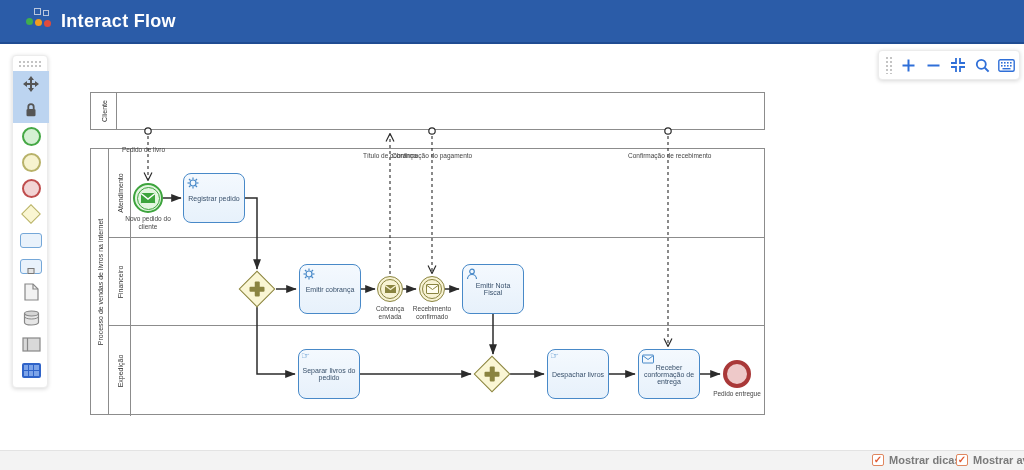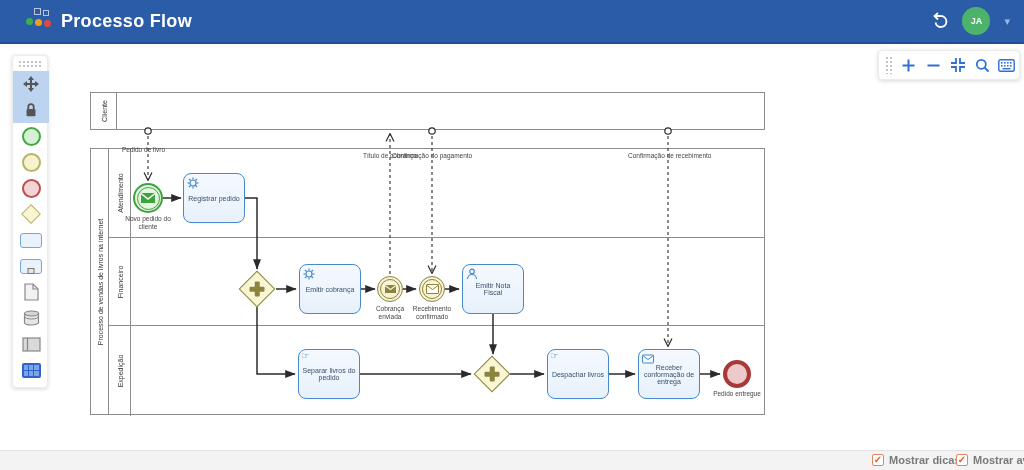--- a/index.html
+++ b/index.html
@@ -100,29 +100,21 @@
 
   <div class="header">
     <div class="logo-wrap">
       <div class="logo-mark">
         <div class="logo-sq" style="left:8px;top:0;width:7px;height:7px;"></div>
         <div class="logo-sq" style="left:17px;top:2px;width:6px;height:6px;"></div>
         <div class="logo-dot" style="left:0;top:10px;width:7px;height:7px;background:#3fae4e;"></div>
         <div class="logo-dot" style="left:9px;top:11px;width:7px;height:7px;background:#f29c1f;"></div>
         <div class="logo-dot" style="left:18px;top:12px;width:7px;height:7px;background:#e04b3d;"></div>
       </div>
-      <div class="app-title">Processo Flow</div>
-    </div>
-    <div class="header-right">
-      <svg width="18" height="18" viewBox="0 0 18 18">
-        <path d="M5,4 h6 a5.5,5.5 0 1 1 -5.5,6.5" stroke="#fff" stroke-width="1.8" fill="none"></path>
-        <path d="M8,1 L4.5,4 L8,7.5" stroke="#fff" stroke-width="1.8" fill="none"></path>
-      </svg>
-      <div class="avatar">JA</div>
-      <div class="chev">▾</div>
+      <div class="app-title">Interact Flow</div>
     </div>
   </div>
 
   <div class="canvas">
 
     <div class="pool" style="left:90px; top:48px; width:675px; height:38px;">
       <div class="pool-label-col" style="width:26px;">
         <span class="vlabel">Cliente</span>
       </div>
     </div>

